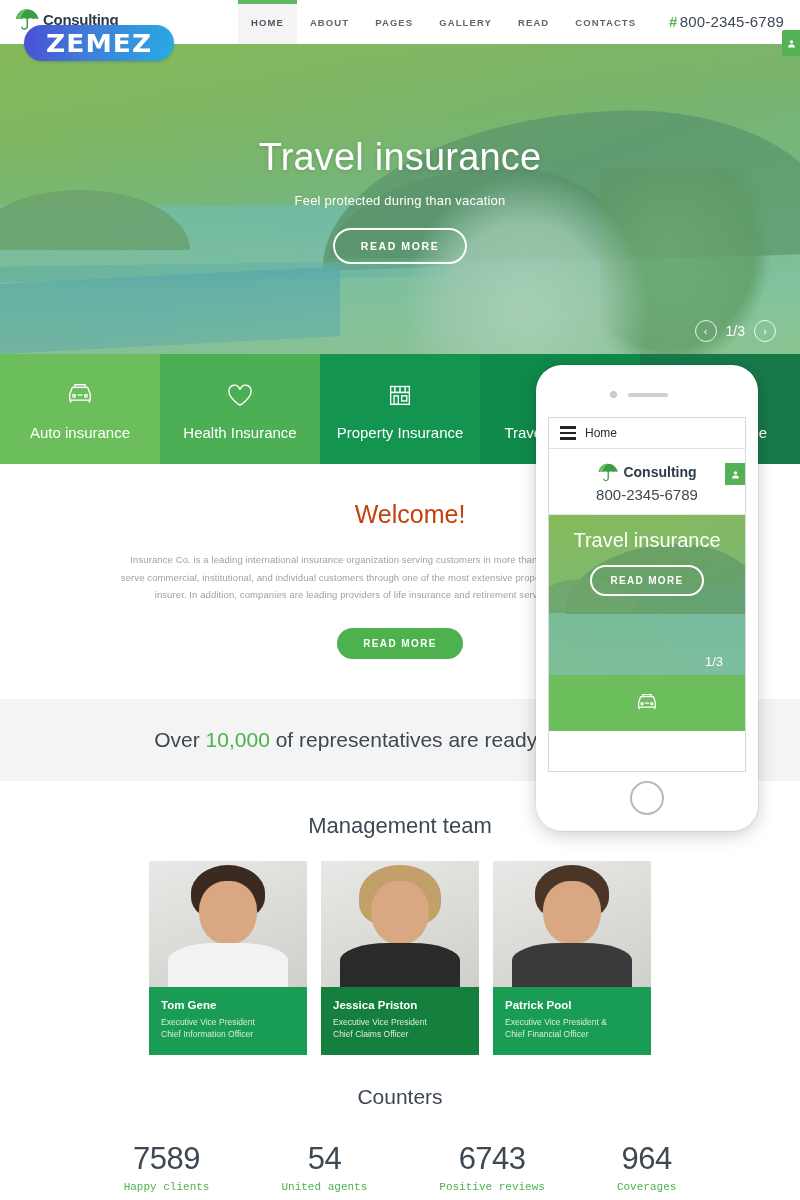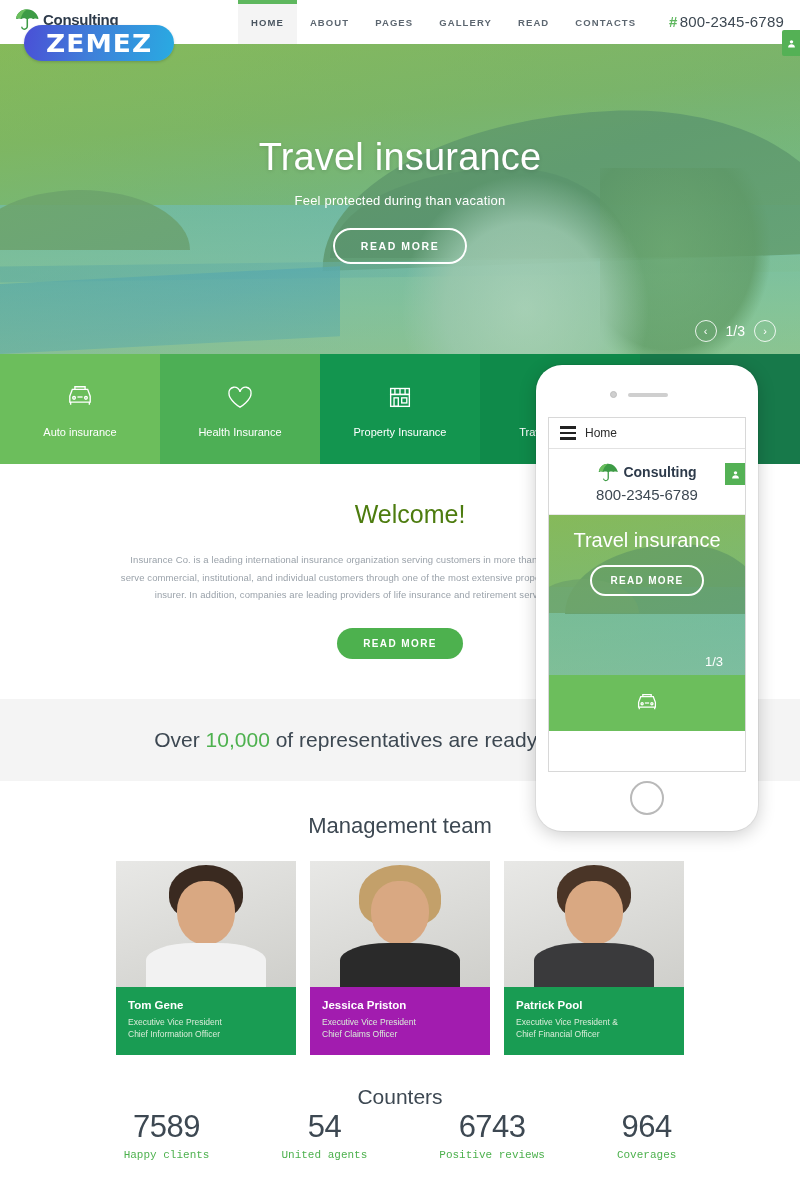--- a/index.html
+++ b/index.html
@@ -94,64 +94,64 @@
   .arrow {
     width: 22px; height: 22px; border: 1px solid rgba(255,255,255,.85); border-radius: 50%;
     display:flex; align-items:center; justify-content:center; color:#fff; font-size: 11px;
   }
   .counter { color: #fff; font-size: 14px; }
 
   
   .services { display: flex; height: 110px; }
   .svc { flex: 1; display: flex; flex-direction: column; align-items: center; justify-content: center; gap: 12px; }
   .svc svg { width: 34px; height: 34px; }
-  .svc-label { color: #fff; font-size: 11px; }
+  .svc-label { color: #fff; font-size: 15px; }
 
   
   .welcome { padding: 36px 0 40px; text-align: center; background: #fff; }
-  .welcome h2 { font-size: 25px; font-weight: normal; color: #4d7c0f; padding-left: 20px; }
+  .welcome h2 { font-size: 25px; font-weight: normal; color: #c2410c; padding-left: 20px; }
   .welcome p {
     width: 560px; margin: 22px auto 0; font-size: 9.5px; line-height: 1.85;
     color: #9aa2aa; letter-spacing: .1px;
   }
   .btn-green {
     display: inline-block; margin-top: 24px; background: #4db14e; color: #fff;
     padding: 10px 26px; border-radius: 20px; font-size: 10px; letter-spacing: 1.4px; font-weight: bold;
   }
 
   
   .cta { background: #f4f4f4; height: 82px; display: flex; align-items: center; justify-content: center; }
   .cta-text { font-size: 21px; color: #3d4852; font-weight: normal; }
   .cta-text .hl { color: #4db14e; }
 
   
   .team { padding: 32px 16px 0; text-align: center; background: #fff; }
   .team h2 { font-size: 22px; font-weight: normal; color: #3d4852; }
   .team-grid { display: flex; gap: 14px; justify-content: center; margin-top: 22px; }
-  .member { width: 180px; }
+  .member { width: 158px; }
   .photo { height: 126px; position: relative; overflow: hidden; background: #d9d9d9; }
   .photo .bgw { position:absolute; inset:0; background: linear-gradient(160deg,#e8e8e6,#cfcfcb); }
   .photo .hair { position:absolute; left:50%; transform: translateX(-50%); top: 4px; width: 74px; height: 56px;
                  background:#3a2a20; border-radius: 50% 50% 42% 42%; }
   .photo .face { position:absolute; left:50%; transform: translateX(-50%); top: 20px; width: 58px; height: 64px;
                  background:#d9a882; border-radius: 46% 46% 50% 50%; }
   .photo .torso{ position:absolute; left:50%; transform: translateX(-50%); bottom: 0; width: 120px; height: 44px;
                  background:#f2f2f2; border-radius: 40% 40% 0 0; }
   .m2 .hair { background:#c3a06a; width: 82px; height: 62px; border-radius: 50% 50% 38% 38%; }
   .m2 .torso{ background:#2a2a2a; }
   .m3 .hair { background:#4a3527; }
   .m3 .torso{ background:#3a3a3c; }
   .m-info { padding: 12px 12px 14px; text-align: left; min-height: 62px; }
   .m-name { color: #fff; font-size: 11.5px; font-weight: bold; margin-bottom: 5px; }
   .m-role { color: #d9ecd9; font-size: 8.5px; line-height: 1.5; }
 
   
   .counters { padding: 30px 0 0; text-align: center; }
   .counters h2 { font-size: 21px; font-weight: normal; color: #3d4852; }
-  .counters-grid { display: flex; justify-content: center; gap: 72px; margin-top: 0; }
+  .counters-grid { display: flex; justify-content: center; gap: 72px; margin-top: 32px; }
   .cnum { font-size: 31px; color: #3d4852; font-weight: normal; letter-spacing: -.5px; }
   .clabel { font-size: 11px; color: #4db14e; margin-top: 4px; font-family: Liberation Mono, monospace; }
 
   
   .phone {
     position: absolute; left: 536px; top: 365px; width: 222px; height: 466px;
     background: #fff; border-radius: 26px; z-index: 50;
     box-shadow: 0 4px 18px rgba(0,0,0,.20), 0 0 0 1px rgba(0,0,0,.05);
   }
   .p-cam { position:absolute; left: 74px; top: 26px; width: 7px; height: 7px; border-radius:50%;
@@ -338,21 +338,21 @@
 Chief Information Officer</div>
         </div>
       </div>
       <div class="member m2">
         <div class="photo">
           <div class="bgw"></div>
             <div class="hair"></div>
             <div class="face"></div>
             <div class="torso"></div>
         </div>
-        <div class="m-info" style="background:#a21caf">
+        <div class="m-info" style="background:#15803d">
           <div class="m-name">Jessica Priston</div>
           <div class="m-role" style="white-space:pre-line">Executive Vice President
 Chief Claims Officer</div>
         </div>
       </div>
       <div class="member m3">
         <div class="photo">
           <div class="bgw"></div>
             <div class="hair"></div>
             <div class="face"></div>

